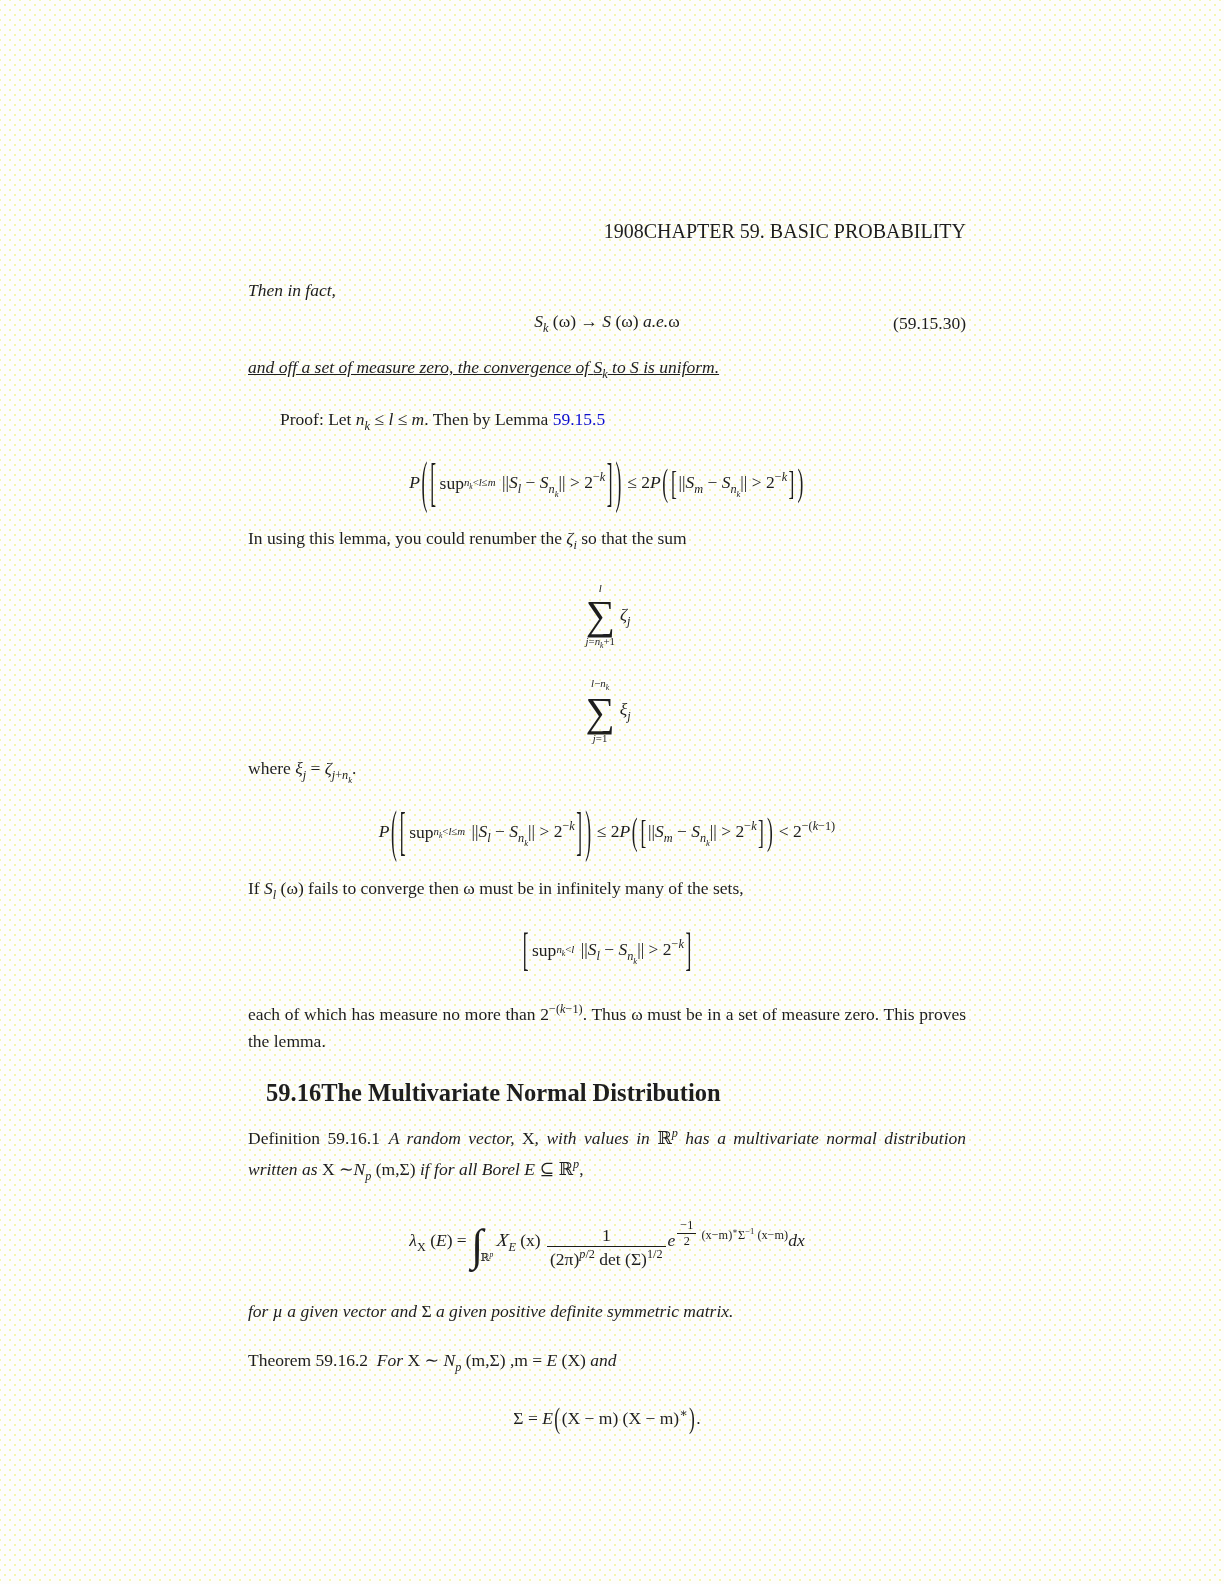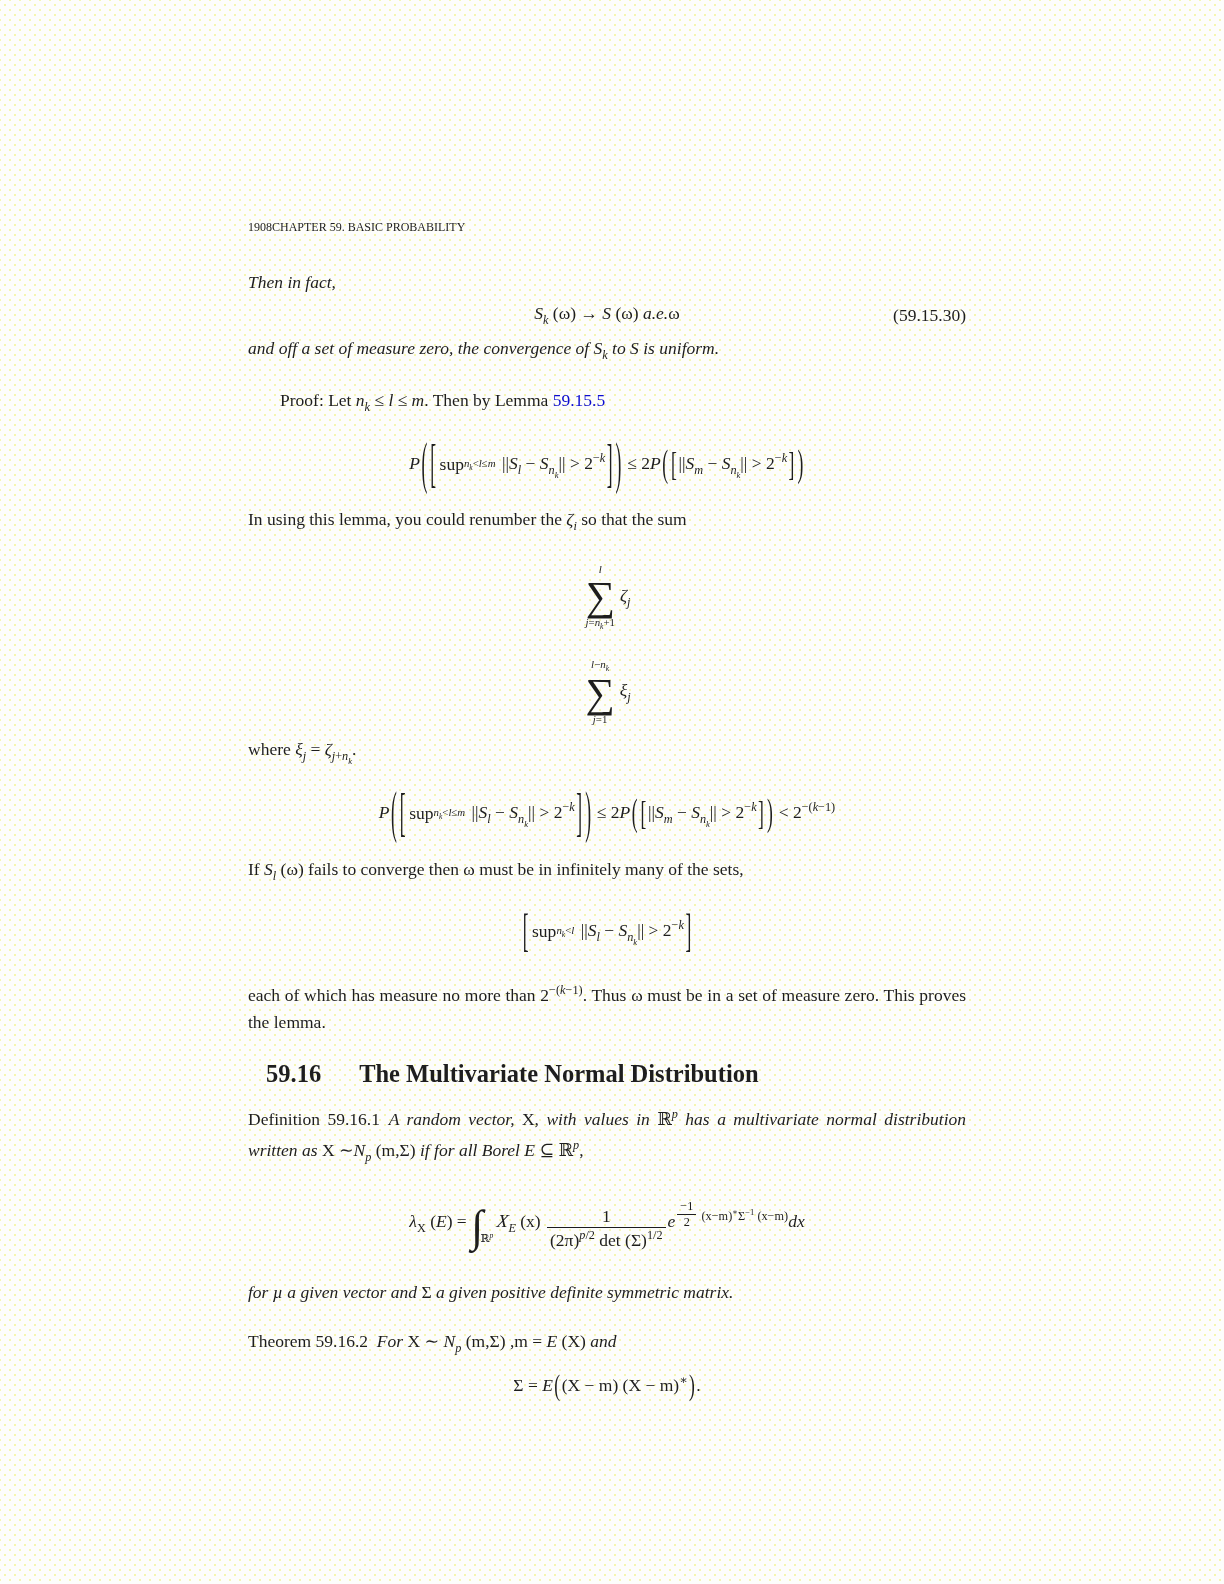--- a/index.html
+++ b/index.html
@@ -8,21 +8,21 @@
     background-color:#fdfdfb;
     background-image:
       radial-gradient(circle, #f6f6ae 0.9px, rgba(255,255,255,0) 1.2px),
       radial-gradient(circle, #f6f6ae 0.9px, rgba(255,255,255,0) 1.2px);
     background-size:10px 10px;
     background-position:0 0, 5px 5px;
     font-family:"Liberation Serif","DejaVu Serif",serif;
     color:#1e1e1e;
   }
   .page{position:absolute;left:248px;top:0;width:718px;}
-  .pagehead{display:flex;justify-content:flex-start;margin-top:220px;font-size:12px;}
+  .pagehead{display:flex;justify-content:flex-end;margin-top:220px;font-size:20px;}
   p{margin:0;font-size:17.5px;line-height:27px;text-align:justify;}
   .indent{text-indent:32px;}
   
   .rm{font-style:normal;}
   .mi{font-style:italic;}
   .mb{font-weight:normal;}
   .mscr{font-style:italic;display:inline-block;transform:skewX(-8deg);font-size:105%;}
   .mlink{color:var(--link,#0d0dd0);cursor:pointer;}
   .msub{font-size:70%;vertical-align:-0.42em;white-space:nowrap;}
   .msup{font-size:70%;vertical-align:0.55em;white-space:nowrap;}
@@ -40,40 +40,40 @@
   .intglyph{font-size:255%;line-height:0.8;vertical-align:-0.32em;display:inline-block;}
   .intsub{font-size:62%;vertical-align:-1.35em;margin-left:-3px;}
   
   .deq{position:relative;text-align:center;line-height:1.25;font-size:17.5px;}
   .mrow{display:inline-block;white-space:nowrap;}
   .eqno{position:absolute;right:0;top:50%;transform:translateY(-50%);font-size:17.5px;margin-left:21px;}
   .pad-lg{padding:26px 0;}
   .pad-md{padding:20px 0;}
   .pad-sm{padding:5px 0;}
   .heading{display:flex;align-items:baseline;font-size:24.5px;font-weight:bold;padding-left:18px;margin-top:24px;}
-  .heading .num{margin-right:38px;}
+  .heading .num{}
 </style>
 </head>
 <body style="color: rgb(30, 30, 30);">
 
 <div class="page">
 
   <div class="pagehead">
     <span>1908</span>
     <span>CHAPTER 59.  BASIC PROBABILITY</span>
   </div>
 
   <p style="margin-top:34px;"><span class="mi">Then in fact,</span></p>
 
   <div class="deq pad-sm" style="margin-top:2px;">
     <span class="mrow"><span class="mi">S</span><span class="msub"><span class="mi">k</span></span><span class="rm"> (ω) → </span><span class="mi">S</span><span class="rm"> (ω) </span><span class="mi">a.e.</span><span class="rm">ω</span></span>
     <span class="eqno">(59.15.30)</span>
   </div>
 
-  <p style="margin-top:2px;"><span class="mi">and off a set of measure zero, the convergence of </span><span class="mi">S</span><span class="msub"><span class="mi">k</span></span><span class="mi"> to </span><span class="mi">S</span><span class="mi"> is uniform.</span></p>
+  <p style="margin-top:13px;text-decoration:underline;"><span class="mi">and off a set of measure zero, the convergence of </span><span class="mi">S</span><span class="msub"><span class="mi">k</span></span><span class="mi"> to </span><span class="mi">S</span><span class="mi"> is uniform.</span></p>
 
   <p class="indent" style="margin-top:17px;"><span class="mb">Proof:</span><span class="rm"> Let </span><span class="mi">n</span><span class="msub"><span class="mi">k</span></span><span class="rm"> ≤ </span><span class="mi">l</span><span class="rm"> ≤ </span><span class="mi">m</span><span class="rm">. Then by Lemma </span><span class="mlink">59.15.5</span></p>
 
   <div class="deq pad-lg" style="margin-top:4px;">
     <span class="mrow"><span class="mi">P</span><span class="mbig" style="transform: scaleY(3.2);">(</span><span class="mbig" style="transform: scaleY(3);">[</span><span class="mlimop">
           <span class="opname">sup</span>
           <span class="mlim"><span class="mi">n</span><span class="msub"><span class="mi">k</span></span><span class="rm">&lt;</span><span class="mi">l</span><span class="rm">≤</span><span class="mi">m</span></span>
         </span><span class="rm"> ||</span><span class="mi">S</span><span class="msub"><span class="mi">l</span></span><span class="rm"> − </span><span class="mi">S</span><span class="msub"><span class="mi">n</span><span class="msub"><span class="mi">k</span></span></span><span class="rm">|| &gt; 2</span><span class="msup"><span class="rm">−</span><span class="mi">k</span></span><span class="mbig" style="transform: scaleY(3);">]</span><span class="mbig" style="transform: scaleY(3.2);">)</span><span class="rm"> ≤ 2</span><span class="mi">P</span><span class="mbig" style="transform: scaleY(2.2);">(</span><span class="mbig" style="transform: scaleY(1.9);">[</span><span class="rm">||</span><span class="mi">S</span><span class="msub"><span class="mi">m</span></span><span class="rm"> − </span><span class="mi">S</span><span class="msub"><span class="mi">n</span><span class="msub"><span class="mi">k</span></span></span><span class="rm">|| &gt; 2</span><span class="msup"><span class="rm">−</span><span class="mi">k</span></span><span class="mbig" style="transform: scaleY(1.9);">]</span><span class="mbig" style="transform: scaleY(2.2);">)</span></span>
   </div>
 
@@ -124,17 +124,17 @@
   <p style="margin-top:13px;"><span class="mb">Definition 59.16.1</span><span class="rm"> </span><span class="mi">A random vector, </span><span class="mb">X</span><span class="mi">, with values in </span><span class="rm">ℝ</span><span class="msup"><span class="mi">p</span></span><span class="mi"> has a multivariate normal distribution written as </span><span class="mb">X</span><span class="mi"> ∼</span><span class="mi">N</span><span class="msub"><span class="mi">p</span></span><span class="rm"> (</span><span class="mb">m</span><span class="rm">,Σ)</span><span class="mi"> if for all Borel </span><span class="mi">E</span><span class="rm"> ⊆ </span><span class="rm">ℝ</span><span class="msup"><span class="mi">p</span></span><span class="rm">,</span></p>
 
   <div class="deq pad-md" style="margin-top:8px;">
     <span class="mrow"><span class="mi">λ</span><span class="msub"><span class="mb">X</span></span><span class="rm"> (</span><span class="mi">E</span><span class="rm">) = </span><span class="mint"><span class="intglyph">∫</span><span class="intsub"><span class="rm">ℝ</span><span class="msup"><span class="mi">p</span></span></span></span><span class="mscr">X</span><span class="msub"><span class="mi">E</span></span><span class="rm"> (</span><span class="mb">x</span><span class="rm">) </span><span class="mfrac"><span class="fnum"><span class="rm">1</span></span><span class="fden"><span class="rm">(2π)</span><span class="msup"><span class="mi">p</span><span class="rm">/2</span></span><span class="rm"> det (Σ)</span><span class="msup"><span class="rm">1/2</span></span></span></span><span class="mi">e</span><span class="msup"><span class="mfrac"><span class="fnum"><span class="rm">−1</span></span><span class="fden"><span class="rm">2</span></span></span><span class="rm"> (</span><span class="mb">x</span><span class="rm">−</span><span class="mb">m</span><span class="rm">)</span><span class="msup"><span class="rm">∗</span></span><span class="rm">Σ</span><span class="msup"><span class="rm">−1</span></span><span class="rm"> (</span><span class="mb">x</span><span class="rm">−</span><span class="mb">m</span><span class="rm">)</span></span><span class="mi">dx</span></span>
   </div>
 
   <p style="margin-top:8px;"><span class="mi">for </span><span class="mi">µ</span><span class="mi"> a given vector and </span><span class="rm">Σ</span><span class="mi"> a given positive definite symmetric matrix.</span></p>
 
   <p style="margin-top:22px;"><span class="mb">Theorem 59.16.2</span><span class="rm"> </span><span class="mi">For </span><span class="mb">X</span><span class="rm"> ∼ </span><span class="mi">N</span><span class="msub"><span class="mi">p</span></span><span class="rm"> (</span><span class="mb">m</span><span class="rm">,Σ) ,</span><span class="mb">m</span><span class="rm"> = </span><span class="mi">E</span><span class="rm"> (</span><span class="mb">X</span><span class="rm">) </span><span class="mi">and</span></p>
 
-  <div class="deq pad-sm" style="margin-top:6px;">
+  <div class="deq pad-sm" style="margin-top:20px;">
     <span class="mrow"><span class="rm">Σ = </span><span class="mi">E</span><span class="mbig" style="transform: scaleY(1.65);">(</span><span class="rm">(</span><span class="mb">X</span><span class="rm"> − </span><span class="mb">m</span><span class="rm">) (</span><span class="mb">X</span><span class="rm"> − </span><span class="mb">m</span><span class="rm">)</span><span class="msup"><span class="rm">∗</span></span><span class="mbig" style="transform: scaleY(1.65);">)</span><span class="rm">.</span></span>
   </div>
 
 </div>
 
 </body></html>

